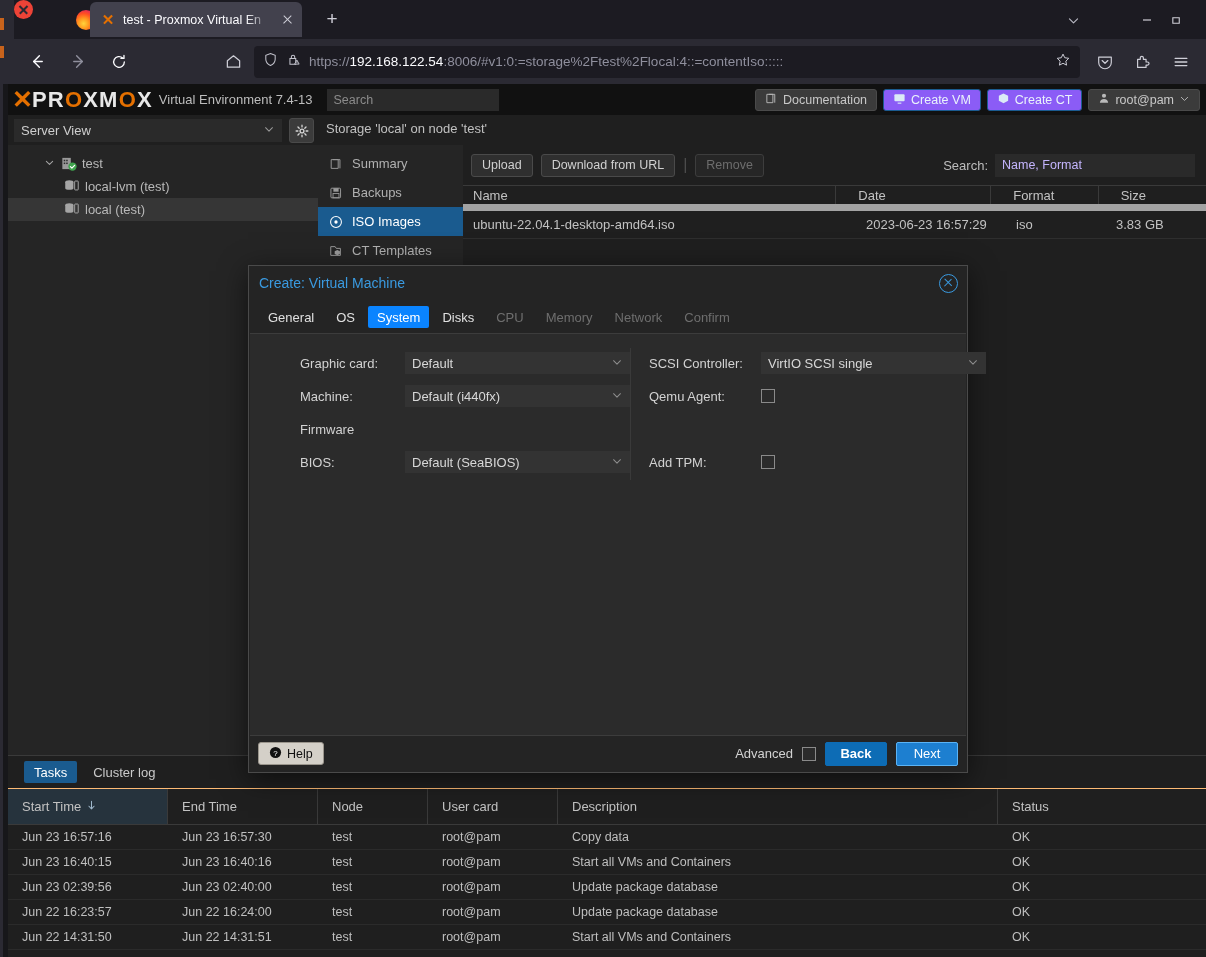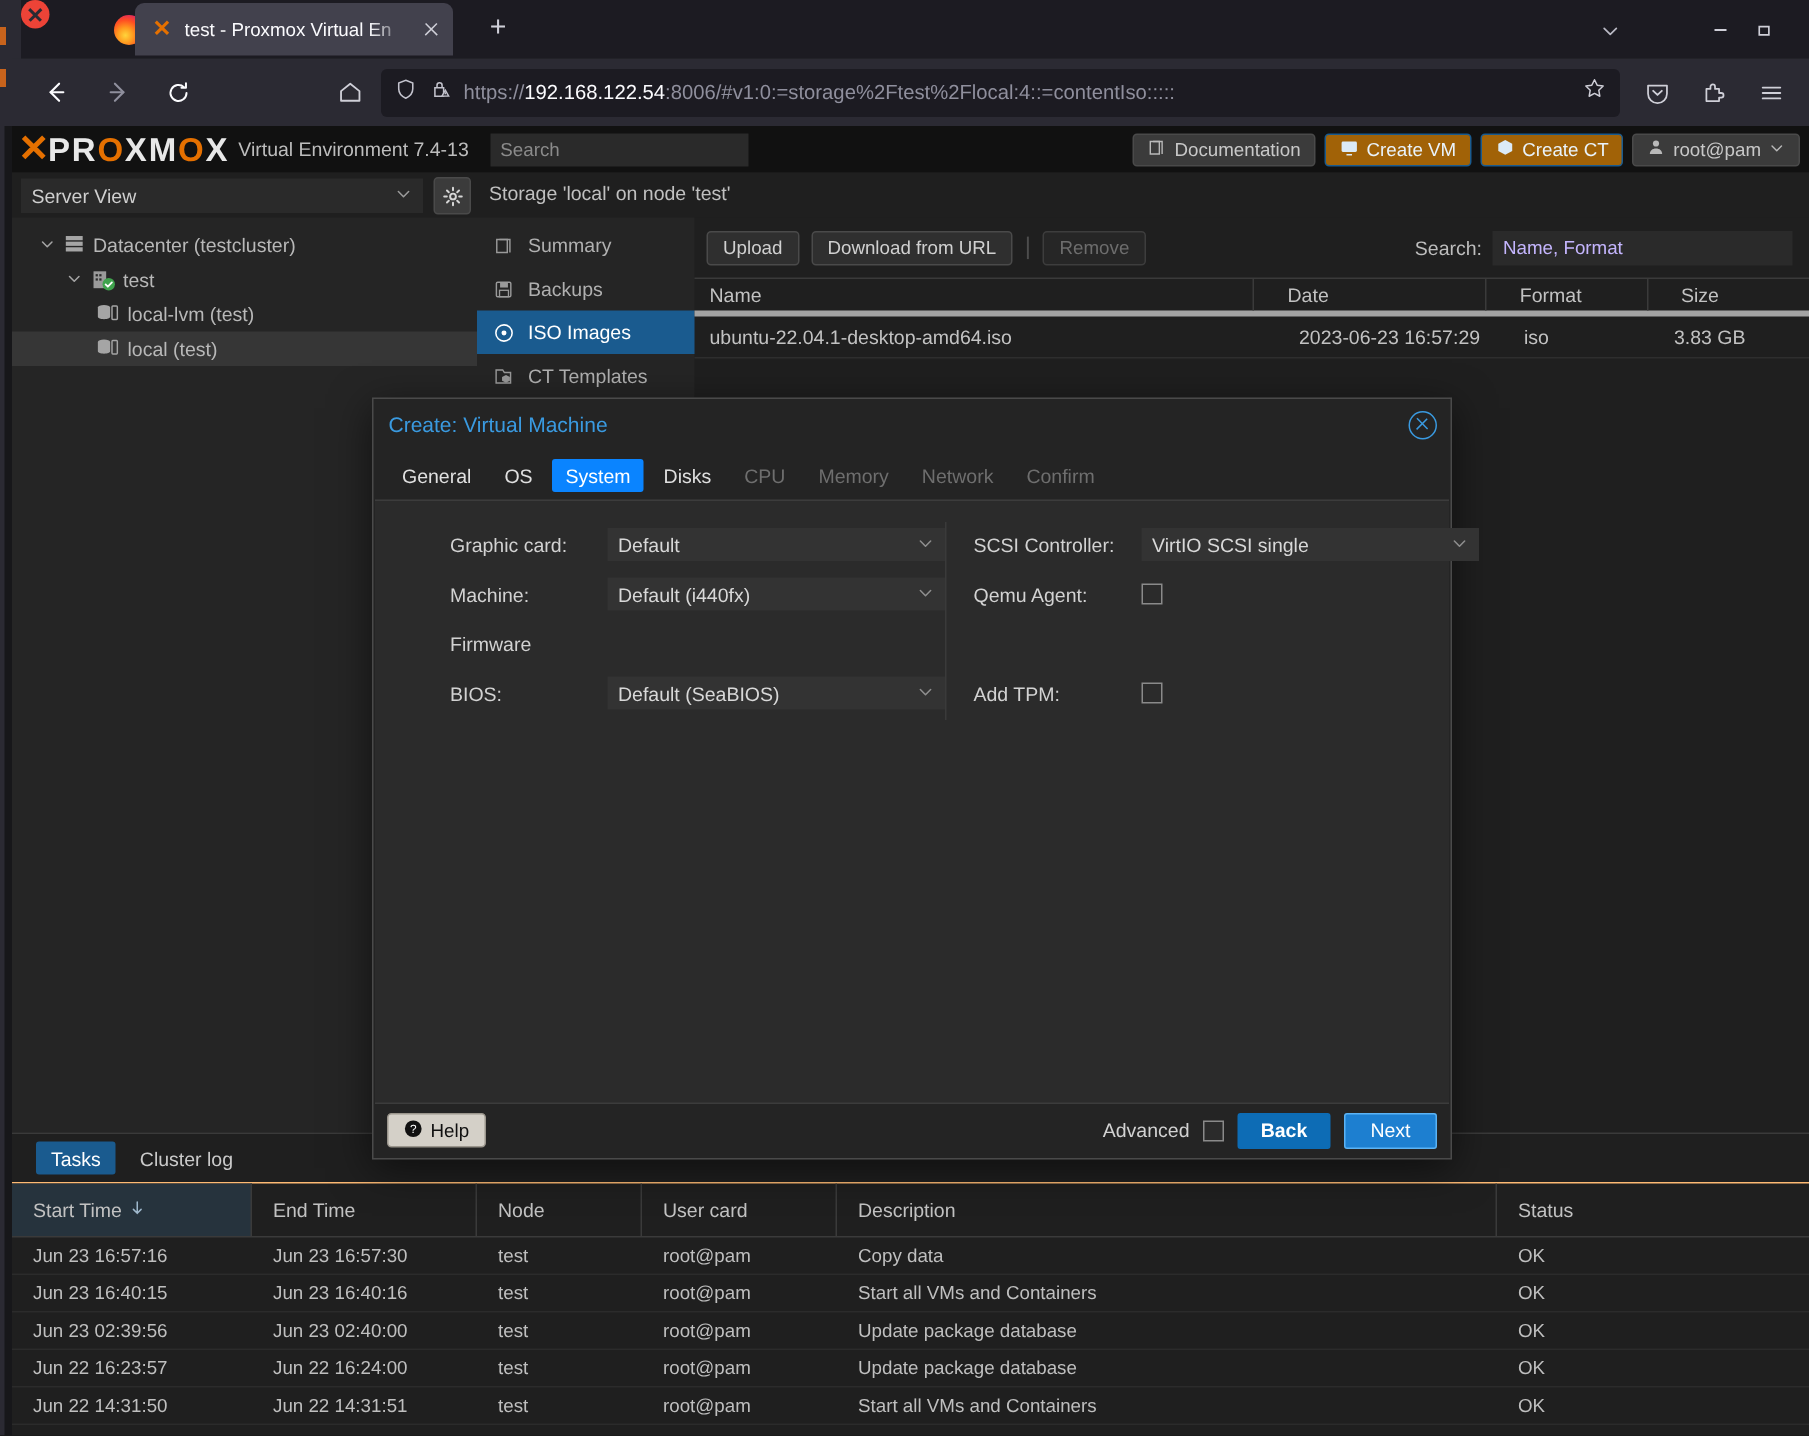--- a/index.html
+++ b/index.html
@@ -117,21 +117,21 @@
   .pve-search {
     margin-left: 14px; width: 172px; height: 22px; background: #2a2a2a;
     color: #8b8b8b; font-size: 12.5px; display: flex; align-items: center; padding-left: 7px;
   }
   .pve-header-right { margin-left: auto; display: flex; align-items: center; gap: 6px; padding-right: 6px; }
   .pve-btn {
     height: 22px; border-radius: 3px; display: flex; align-items: center; gap: 5px;
     padding: 0 9px; font-size: 12.5px; color: #c8c8c8; background: #3b3b3b;
     border: 1px solid #4a4a4a;
   }
-  .pve-btn.blue { background: #a16207; border-color: #1a5b8f; color: #e9f3fb; }
+  .pve-btn.blue { background: #8b5cf6; border-color: #1a5b8f; color: #e9f3fb; }
   .pve-btn.user { background: #3b3b3b; }
 
   .pve-subbar {
     position: absolute; left: 0; top: 31px; width: 1198px; height: 30px; background: #1f1f1f;
   }
   .viewselect {
     position: absolute; left: 6px; top: 4px; width: 268px; height: 23px;
     background: #2a2a2a; display: flex; align-items: center; padding: 0 7px;
     font-size: 13px; color: #cfcfcf;
   }
@@ -182,21 +182,21 @@
     font-size: 12.5px; border-radius: 3px; padding: 0 10px; display: flex; align-items: center;
   }
   .tbtn.disabled { color: #6d6d6d; border-color: #3d3d3d; background: #262626; }
   .tsep { color: #4d4d4d; }
   .searchwrap { margin-left: auto; display: flex; align-items: center; gap: 7px; padding-right: 3px; }
   .searchlabel { font-size: 13px; color: #bdbdbd; }
   .searchfield {
     width: 200px; height: 23px; background: #2a2a2a; color: #c4b5fd; font-size: 12.5px;
     display: flex; align-items: center; padding-left: 7px;
   }
-  .grid-head { display: flex; height: 26px; border-top: 1px solid #3a3a3a; border-bottom: 4px solid #a3a3a3; gap: 12px; }
+  .grid-head { display: flex; height: 26px; border-top: 1px solid #3a3a3a; border-bottom: 7px solid #a3a3a3; gap: 12px; }
   .gh {
     font-size: 13px; color: #c2c2c2; display: flex; align-items: center; padding-left: 10px;
     border-right: 1px solid #3a3a3a;
   }
   .grid-row { display: flex; height: 28px; border-bottom: 1px solid #2e2e2e; }
   .gc { font-size: 13px; color: #c2c2c2; display: flex; align-items: center; padding-left: 10px; }
 
   
   .modal {
     position: absolute; left: 248px; top: 265px; width: 720px; height: 508px;
@@ -462,35 +462,20 @@
         <svg width="13" height="13" viewBox="0 0 14 14">
             <circle cx="7" cy="7" r="6" fill="#111"></circle>
             <text x="7" y="10.3" font-size="8.5" fill="#fff" text-anchor="middle" font-family="Liberation Sans">?</text>
           </svg>
       </span>
       <span>Help</span>
     </div>
   </div>
 
   <div class="pve-tree">
-    <div class="tree-row" style="padding-left:18px">
-      <span>
-        <svg width="11" height="11" viewBox="0 0 14 14">
-            <path d="M3 5.5l4 4 4-4" stroke="#a5a5a5" stroke-width="1.3" fill="none" stroke-linecap="round" stroke-linejoin="round"></path>
-          </svg>
-      </span>
-      <span>
-        <svg width="15" height="15" viewBox="0 0 16 16">
-            <rect x="2" y="2.5" width="12" height="3" fill="#a5a5a5"></rect>
-            <rect x="2" y="6.5" width="12" height="3" fill="#a5a5a5"></rect>
-            <rect x="2" y="10.5" width="12" height="3" fill="#a5a5a5"></rect>
-          </svg>
-      </span>
-      <span>Datacenter (testcluster)</span>
-    </div>
 
     <div class="tree-row" style="padding-left:36px">
       <span>
         <svg width="11" height="11" viewBox="0 0 14 14">
             <path d="M3 5.5l4 4 4-4" stroke="#a5a5a5" stroke-width="1.3" fill="none" stroke-linecap="round" stroke-linejoin="round"></path>
           </svg>
       </span>
       <span style="position:relative;display:inline-block;width:17px;height:15px">
         <svg width="15" height="15" viewBox="0 0 16 16">
             <rect x="2.5" y="2" width="9" height="12" fill="#9a9a9a"></rect>

